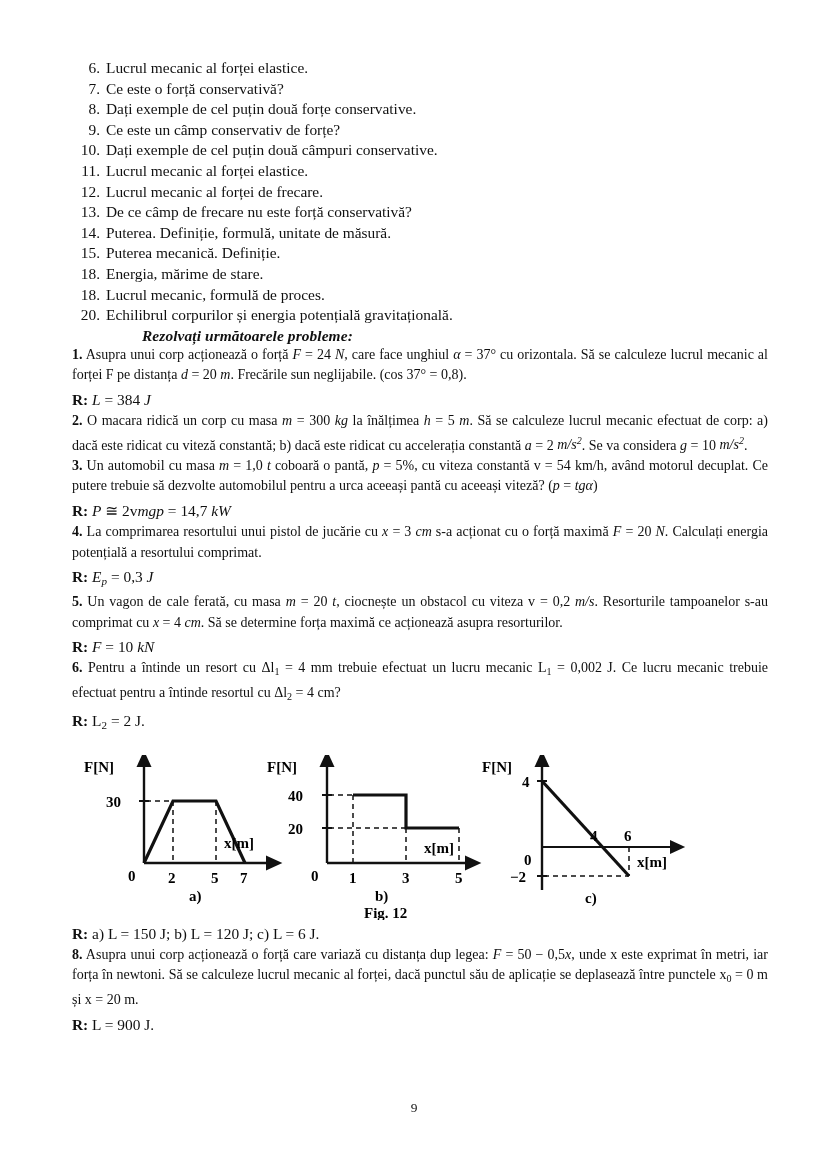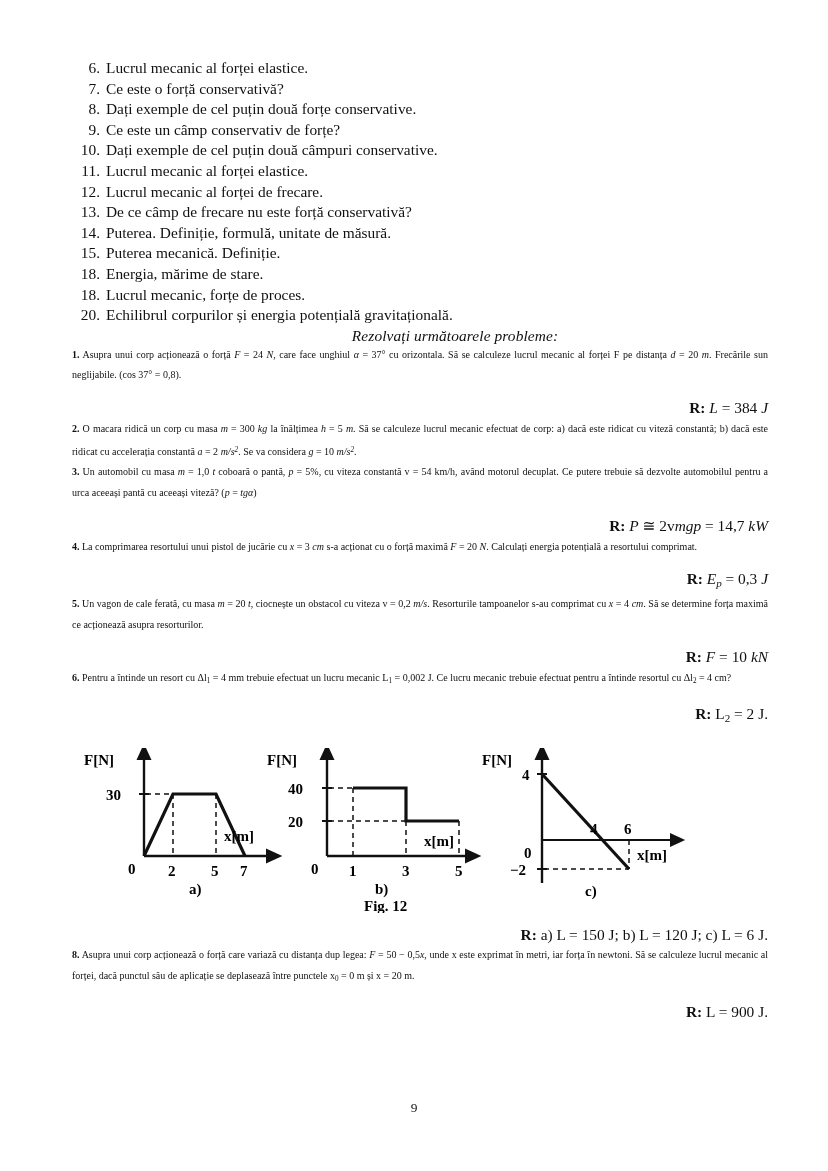--- a/index.html
+++ b/index.html
@@ -13,28 +13,28 @@
   .page { position:relative; width:828px; height:1171px; box-sizing:border-box;
           padding:58px 60px 0 72px; }
 
   
   .qlist { list-style:none; margin:0 0 0 2px; padding:0; }
   .qrow { display:flex; align-items:baseline; font-size:15.4px; line-height:20.6px; }
   .qnum { width:26px; flex:0 0 26px; text-align:right; padding-right:6px; }
   .qtxt { flex:1 1 auto; }
 
   
-  .section-head { font-weight:normal; font-style:italic; font-size:15.4px;
-                  margin:1px 0 0 70px; letter-spacing:.1px;text-align:center; }
-
-  
-  .prob { font-size:10px; line-height:20.7px; text-align:justify;
+  .section-head { font-weight:bold; font-style:italic; font-size:15.4px;
+                  margin:1px 0 0 70px; letter-spacing:.1px; }
+
+  
+  .prob { font-size:14px; line-height:20.7px; text-align:justify;
           text-justify:inter-word; margin-top:0px; }
   .prob .lead { font-weight:bold; }
-  .ans { font-size:15.4px; line-height:20.7px; margin-top:12px;text-align:right; }
+  .ans { font-size:15.4px; line-height:20.7px; margin-top:4px; }
   .ans .rr { font-weight:bold; }
   .mi { font-style:italic; font-family:"Liberation Serif", serif; }
   sub { font-size:.72em; vertical-align:-.28em; }
   sup { font-size:.72em; vertical-align:.45em; }
 
   
   .figwrap { position:relative; width:100%; height:165px; margin-top:19px; }
   .figsvg { display:block; }
 
   
@@ -86,21 +86,21 @@
       <li class="qrow">
         <span class="qnum">15.</span>
         <span class="qtxt">Puterea mecanică. Definiție.</span>
       </li>
       <li class="qrow">
         <span class="qnum">18.</span>
         <span class="qtxt">Energia, mărime de stare.</span>
       </li>
       <li class="qrow">
         <span class="qnum">18.</span>
-        <span class="qtxt">Lucrul mecanic, forțe de proces.</span>
+        <span class="qtxt">Lucrul mecanic, formulă de proces.</span>
       </li>
       <li class="qrow">
         <span class="qnum">20.</span>
         <span class="qtxt">Echilibrul corpurilor și energia potențială gravitațională.</span>
       </li>
     </ul>
 
   <div class="section-head">Rezolvați următoarele probleme:</div>
 
   <div id="problems">

